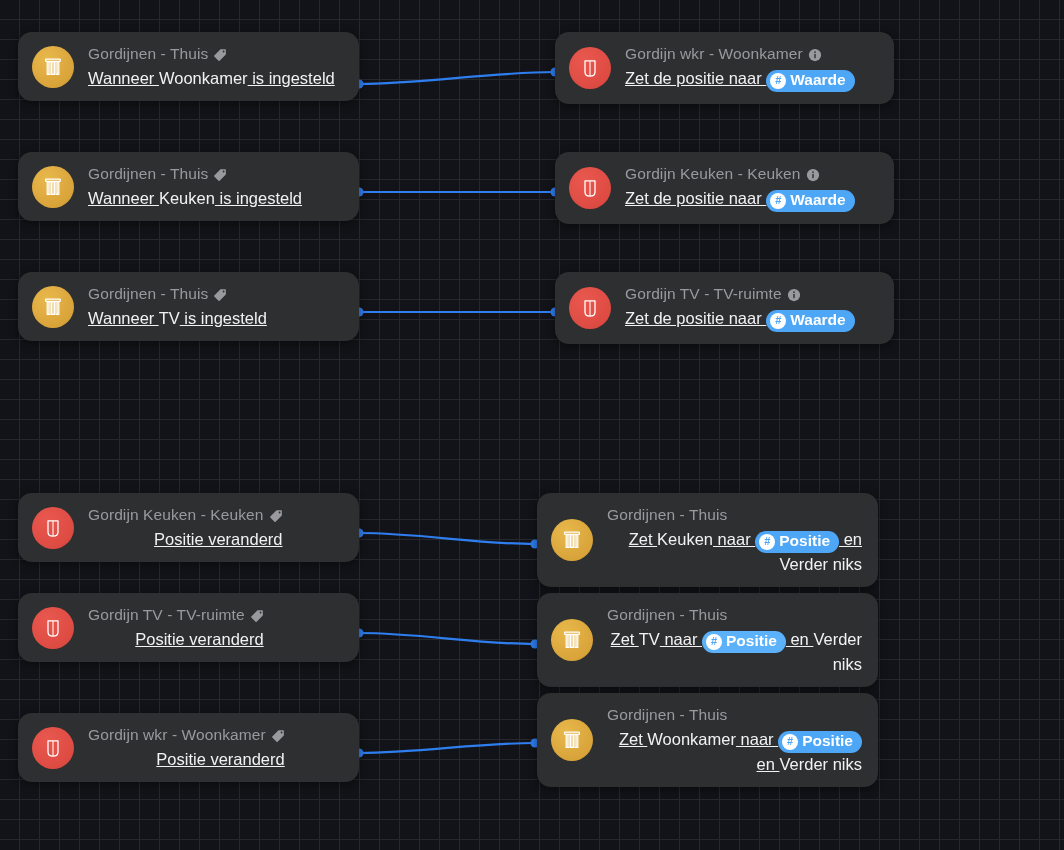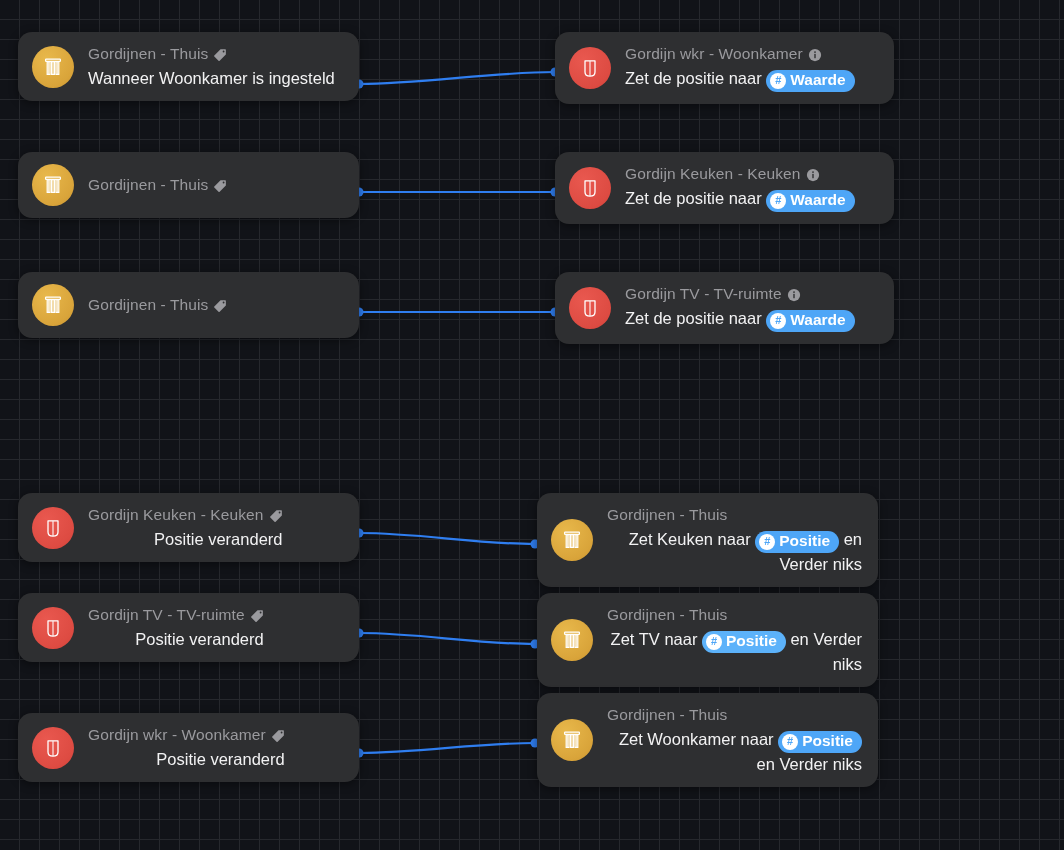--- a/index.html
+++ b/index.html
@@ -104,21 +104,21 @@
     position: relative;
     top: 1px;
   }
 
   .node-text {
     color: #f2f2f3;
     font-size: 16.5px;
     line-height: 22px;
   }
   .node-text .strong { font-weight: normal; }
-  .node-text .plain  { font-weight: normal; }
+  .node-text .plain  { font-weight: normal; text-decoration: underline; }
 
   
   .pill {
     display: inline-flex;
     align-items: center;
     gap: 4px;
     background: #4ea6f7;
     color: #ffffff;
     border-radius: 11px;
     padding: 1px 9px 1px 4px;
@@ -217,20 +217,21 @@
       <div class="node-body">
         <div class="node-title">
           <span>Gordijnen - Thuis</span>
           <span class="meta-icon">
             <svg width="14" height="14" viewBox="0 0 16 16" aria-hidden="true">
               <path fill="#9a9a9e" d="M8.6 1.4 H14.0 A0.7 0.7 0 0 1 14.7 2.1 V7.5 L7.6 14.6 A0.9 0.9 0 0 1 6.3 14.6 L1.5 9.8 A0.9 0.9 0 0 1 1.5 8.5 Z"></path>
               <circle cx="12.1" cy="4.0" r="1.05" fill="#2e2f31"></circle>
             </svg>
           </span>
         </div>
+        <div class="node-text"><span class="plain">Wanneer </span><span class="strong">Keuken</span><span class="plain"> is ingesteld</span></div>
       </div>
     </div>
   <div class="node" style="left:18px;  top:272px; width:341px;">
       <div class="node-icon amber">
         <svg width="24" height="24" viewBox="0 0 24 24" aria-hidden="true">
           <g fill="none" stroke="#ffffff" stroke-width="1.25" stroke-linecap="round">
             <rect x="4.6" y="4.2" width="14.8" height="2.2" rx="0.6"></rect>
             <path d="M6.2 6.6 H9.0 V19.4 H6.2 Z"></path>
             <path d="M10.6 6.6 H13.4 V19.4 H10.6 Z"></path>
             <path d="M15.0 6.6 H17.8 V19.4 H15.0 Z"></path>
@@ -241,20 +242,21 @@
       <div class="node-body">
         <div class="node-title">
           <span>Gordijnen - Thuis</span>
           <span class="meta-icon">
             <svg width="14" height="14" viewBox="0 0 16 16" aria-hidden="true">
               <path fill="#9a9a9e" d="M8.6 1.4 H14.0 A0.7 0.7 0 0 1 14.7 2.1 V7.5 L7.6 14.6 A0.9 0.9 0 0 1 6.3 14.6 L1.5 9.8 A0.9 0.9 0 0 1 1.5 8.5 Z"></path>
               <circle cx="12.1" cy="4.0" r="1.05" fill="#2e2f31"></circle>
             </svg>
           </span>
         </div>
+        <div class="node-text"><span class="plain">Wanneer </span><span class="strong">TV</span><span class="plain"> is ingesteld</span></div>
       </div>
     </div>
 
   <div class="node" style="left:555px; top:32px;  width:339px;">
       <div class="node-icon red">
         <svg width="22" height="24" viewBox="0 0 22 24" aria-hidden="true">
           <g fill="none" stroke="#ffffff" stroke-width="1.3" stroke-linecap="round" stroke-linejoin="round">
             <path d="M6.0 4.8 H16.0 V16.0 C16.0 18.6 14.0 20.2 11.0 20.2 C8.0 20.2 6.0 18.6 6.0 16.0 Z"></path>
             <path d="M11.0 5.4 V19.6" stroke-width="1.05"></path>
           </g>

